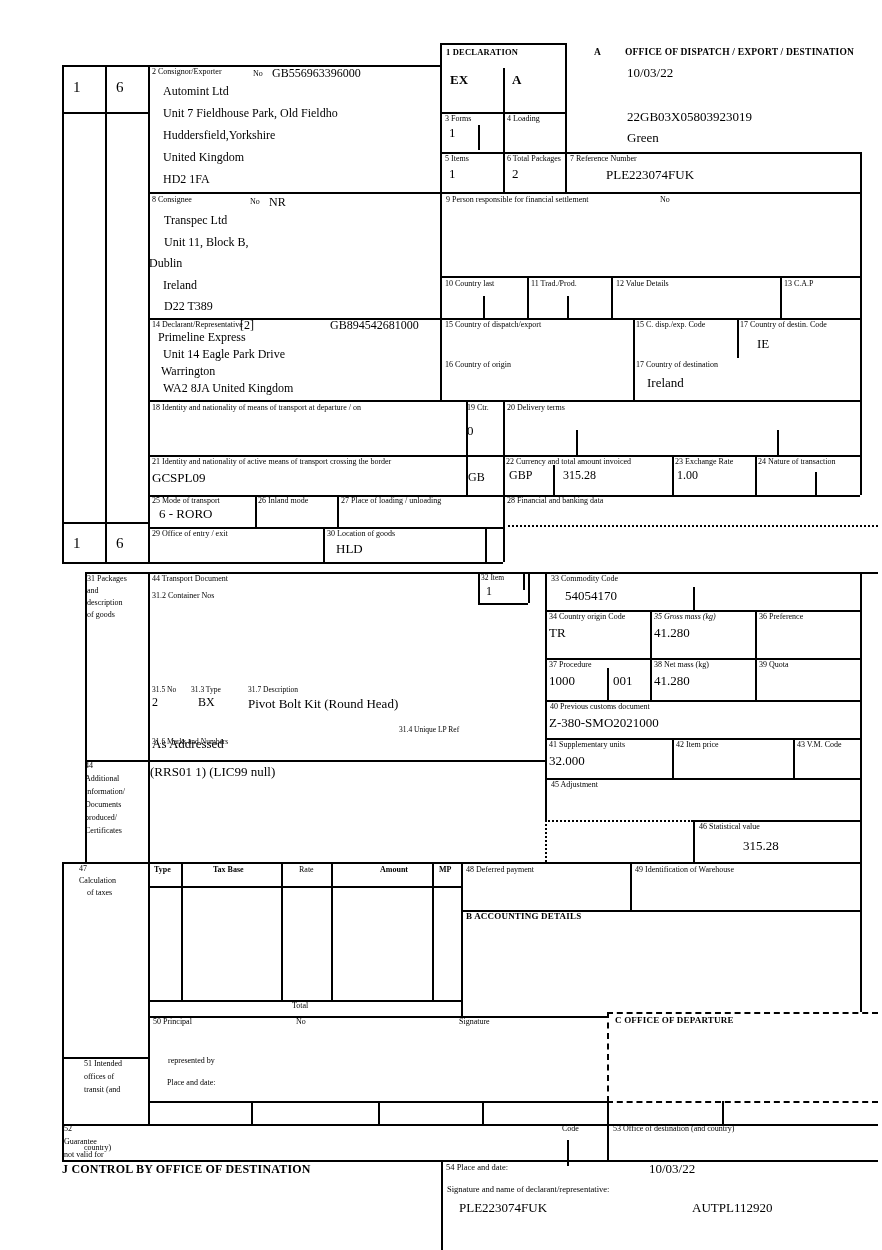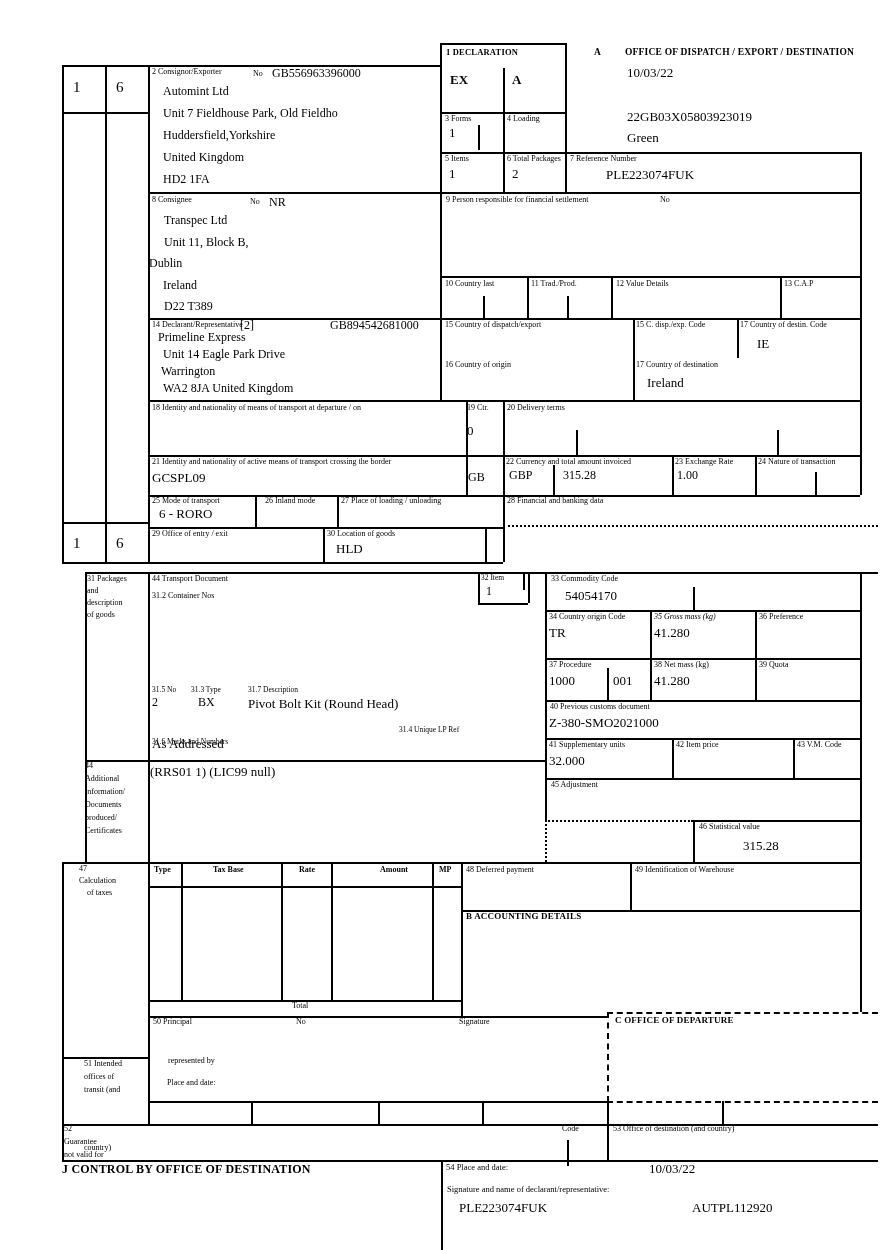--- a/index.html
+++ b/index.html
@@ -198,21 +198,21 @@
   <div class="t v12" style="left:468px;top:471px;">GB</div>
   <div class="t lbl" style="left:506px;top:458px;">22 Currency and total amount invoiced</div>
   <div class="t v12" style="left:509px;top:469px;">GBP</div>
   <div class="t v12" style="left:563px;top:469px;">315.28</div>
   <div class="t lbl" style="left:675px;top:458px;">23 Exchange Rate</div>
   <div class="t v12" style="left:677px;top:469px;">1.00</div>
   <div class="t lbl" style="left:758px;top:458px;">24 Nature of transaction</div>
 
   <div class="t lbl" style="left:152px;top:497px;">25 Mode of transport</div>
   <div class="t val" style="left:159px;top:507px;">6 - RORO</div>
-  <div class="t lbl" style="left:258px;top:497px;padding-left:7px;">26 Inland mode</div>
+  <div class="t lbl" style="left:258px;top:497px;">26 Inland mode</div>
   <div class="t lbl" style="left:341px;top:497px;">27 Place of loading / unloading</div>
   <div class="t lbl" style="left:507px;top:497px;">28 Financial and banking data</div>
   <div class="t lbl" style="left:152px;top:530px;">29 Office of entry / exit</div>
   <div class="t lbl" style="left:327px;top:530px;">30 Location of goods</div>
   <div class="t val" style="left:336px;top:542px;">HLD</div>
 
   <div class="t lbl" style="left:87px;top:575px;">31 Packages</div>
   <div class="t lbl" style="left:87px;top:587px;">and</div>
   <div class="t lbl" style="left:87px;top:599px;">description</div>
   <div class="t lbl" style="left:87px;top:611px;">of goods</div>
@@ -259,21 +259,21 @@
   <div class="t lbl" style="left:85px;top:801px;">Documents</div>
   <div class="t lbl" style="left:85px;top:814px;">produced/</div>
   <div class="t lbl" style="left:85px;top:827px;">Certificates</div>
   <div class="t val" style="left:150px;top:765px;">(RRS01 1) (LIC99 null)</div>
 
   <div class="t lbl" style="left:79px;top:865px;">47</div>
   <div class="t lbl" style="left:79px;top:877px;">Calculation</div>
   <div class="t lbl" style="left:87px;top:889px;">of taxes</div>
   <div class="t lbl" style="left:154px;top:866px;font-weight:bold;">Type</div>
   <div class="t lbl" style="left:213px;top:866px;font-weight:bold;">Tax Base</div>
-  <div class="t lbl" style="left:299px;top:866px;font-weight:bold;">Rate</div>
+  <div class="t lbl" style="left:299px;top:866px;font-weight:normal;">Rate</div>
   <div class="t lbl" style="left:380px;top:866px;font-weight:bold;">Amount</div>
   <div class="t lbl" style="left:439px;top:866px;font-weight:bold;">MP</div>
   <div class="t lbl" style="left:292px;top:1002px;">Total</div>
   <div class="t lbl" style="left:466px;top:866px;">48 Deferred payment</div>
   <div class="t lbl" style="left:635px;top:866px;">49 Identification of Warehouse</div>
   <div class="t hdr" style="left:466px;top:912px;font-size:9px;">B ACCOUNTING DETAILS</div>
 
   <div class="t lbl" style="left:153px;top:1018px;">50 Principal</div>
   <div class="t lbl" style="left:296px;top:1018px;">No</div>
   <div class="t lbl" style="left:459px;top:1018px;">Signature</div>

